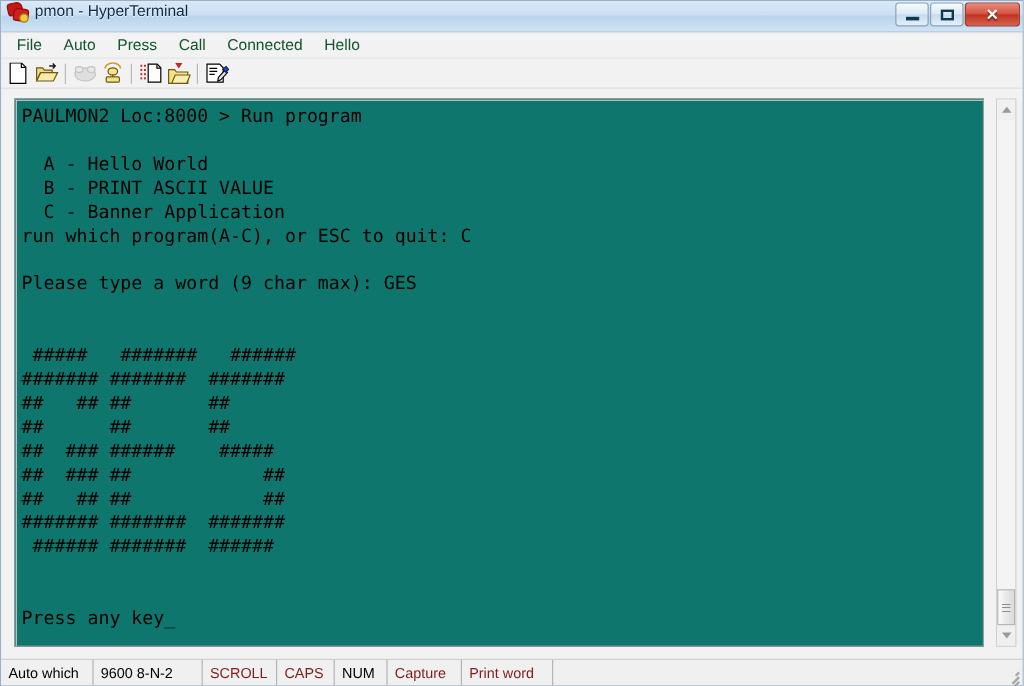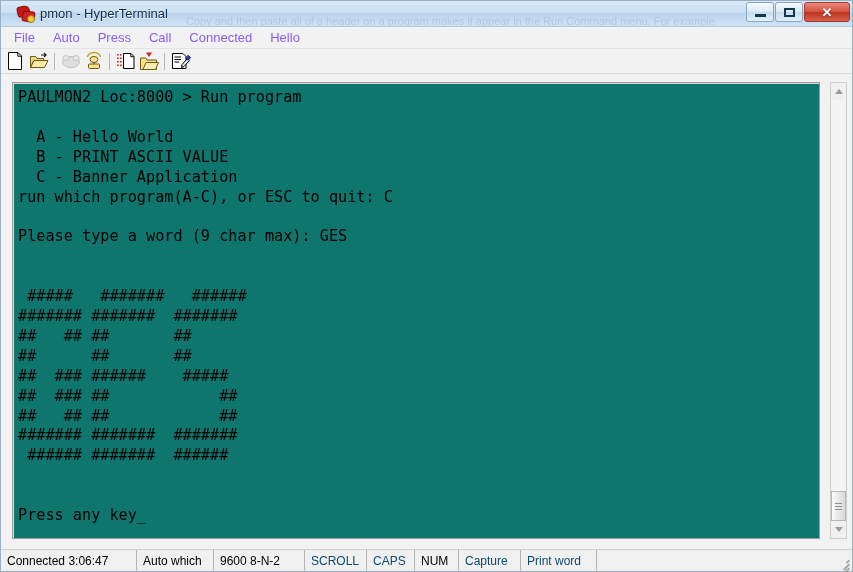--- a/index.html
+++ b/index.html
@@ -31,23 +31,23 @@
   }
 
   
   #titlebar {
     position: relative;
     height: 26px;
     flex: 0 0 26px;
     background: linear-gradient(to bottom, #d8e8f7 0%, #cde0f2 45%, #b9d4ec 50%, #cfe3f5 100%);
     border-bottom: 1px solid #b2c7da;
     display: flex;
-    align-items: center;
-    box-sizing: border-box;
-    padding-left: 16px;
+    align-items: flex-start;
+    box-sizing: border-box;
+    padding-left: 5px;
   }
   #titlebar .ghost {
     position: absolute;
     left: 185px; top: 14px;
     right: 120px;
     height: 11px;
     overflow: hidden;
     color: #9fb6cb;
     font-size: 11px;
     white-space: nowrap;
@@ -130,21 +130,21 @@
     height: 22px;
     background: #f2f2f2;
     display: flex;
     align-items: center;
     padding-left: 4px;
     box-sizing: border-box;
     border-bottom: 1px solid #e4e4e4;
   }
   .menu-item {
     font-size: 13px;
-    color: #8b5cf6;
+    color: #14532d;
     padding: 2px 9px;
     line-height: 14px;
     white-space: nowrap;
   }
 
   
   #toolbar {
     flex: 0 0 25px;
     height: 25px;
     background: #f2f2f2;
@@ -266,21 +266,21 @@
   .status-cell {
     border-right: 1px solid #b4b4b4;
     display: flex;
     align-items: center;
     padding: 0 6px;
     font-size: 12px;
     color: #000;
     white-space: nowrap;
     box-sizing: border-box;
   }
-  .status-cell.dim { color: #0c4a6e; }
+  .status-cell.dim { color: #7f1d1d; }
   #status-grip {
     position: absolute;
     right: 2px; bottom: 1px;
     width: 14px; height: 14px;
   }
   .grip-line {
     position: absolute;
     background: #a8a8a8;
     height: 2px;
     transform-origin: right bottom;
@@ -291,21 +291,20 @@
 
 <div id="window">
 
   <div id="titlebar">
     <div class="app-icon">
       <div class="b1"></div>
         <div class="b2"></div>
         <div class="dot"></div>
     </div>
     <div id="title-text">pmon - HyperTerminal</div>
-    <div class="ghost">Copy and then paste all of a header on a program makes it appear in the Run Command menu. For example</div>
 
     <div id="caption-buttons">
       <div class="cap-btn">
         <div class="min-bar"></div>
       </div>
       <div class="cap-btn">
         <div class="max-box"></div>
       </div>
       <div class="cap-btn close">
         <span class="cap-glyph">✕</span>
@@ -440,21 +439,20 @@
           <div class="grip"></div>
         </div>
       </div>
       <div class="sb-arrow">
         <div class="tri-down"></div>
       </div>
     </div>
   </div>
 
   <div id="statusbar">
-    <div class="status-cell" style="width:136px">Connected 3:06:47</div>
     <div class="status-cell" style="width:77px">Auto which</div>
     <div class="status-cell" style="width:91px">9600 8-N-2</div>
     <div class="status-cell dim" style="width:62px">SCROLL</div>
     <div class="status-cell dim" style="width:48px">CAPS</div>
     <div class="status-cell" style="width:44px">NUM</div>
     <div class="status-cell dim" style="width:62px">Capture</div>
     <div class="status-cell dim" style="width:76px">Print word</div>
 
     <div id="status-grip">
       <div class="grip-line" style="width:12px; right:0; bottom:1px; transform:rotate(-45deg);"></div>

